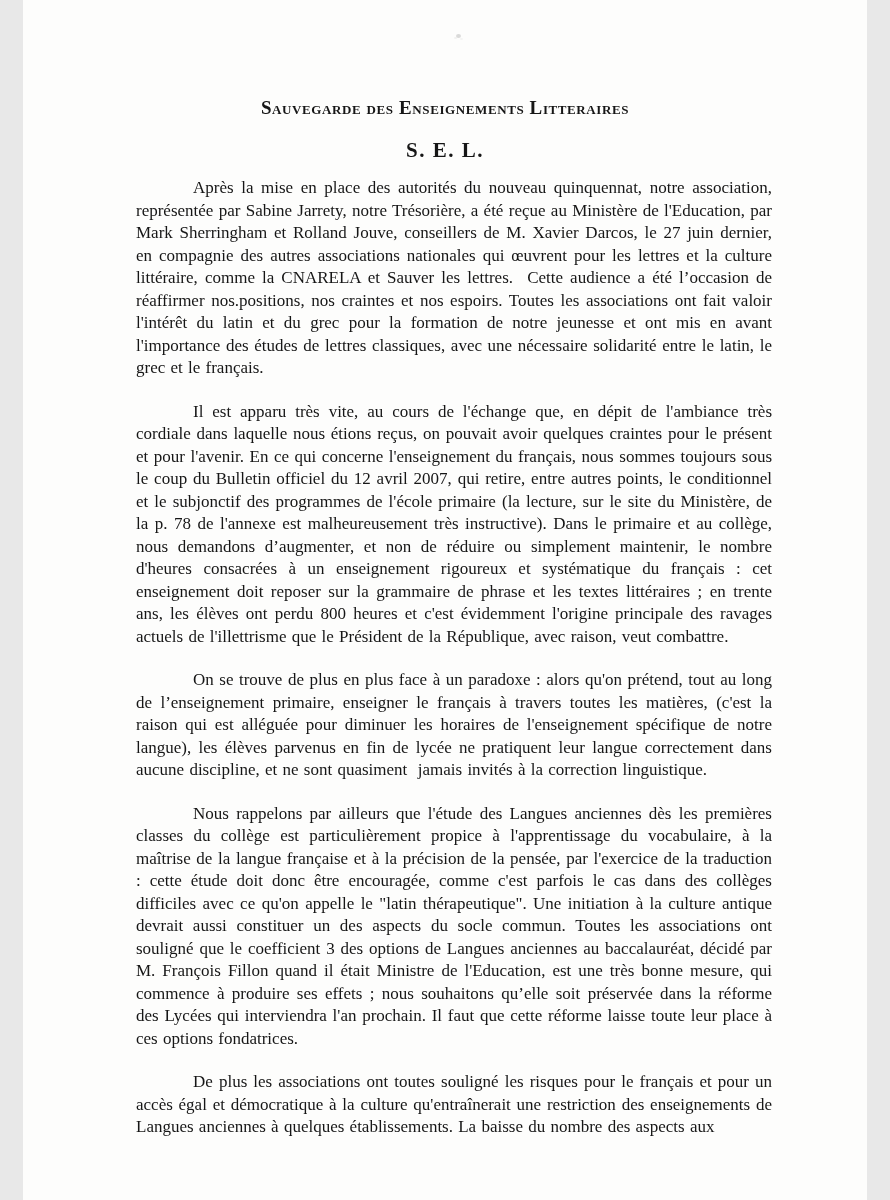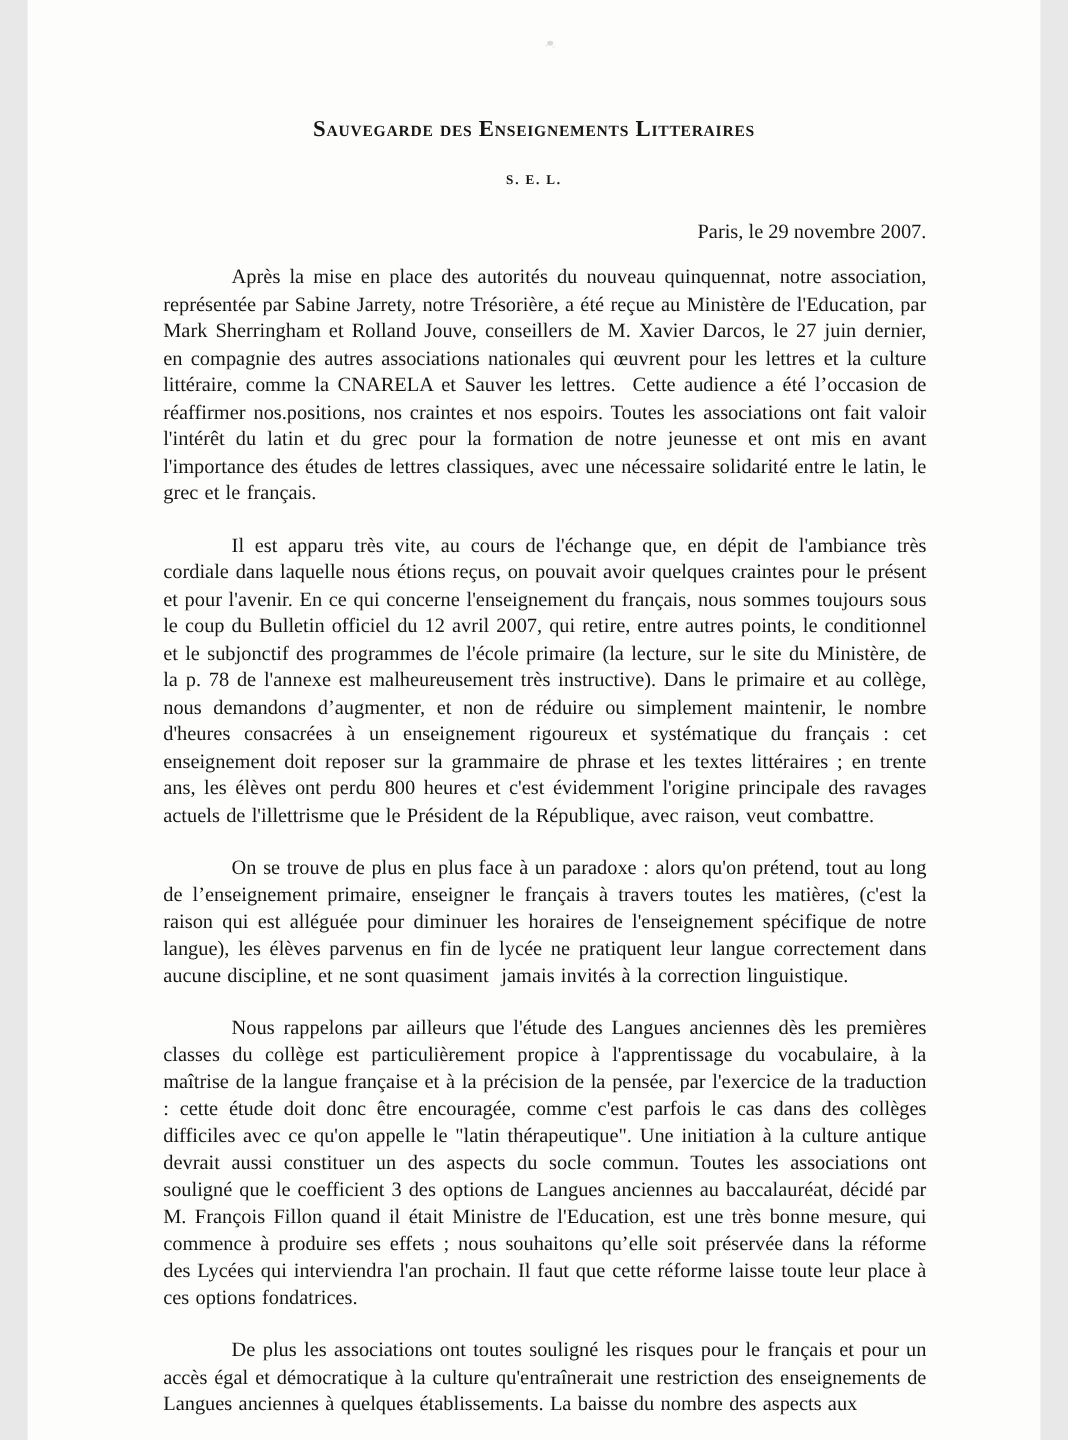--- a/index.html
+++ b/index.html
@@ -24,21 +24,21 @@
     text-align: center;
     font-size: 19px;
     line-height: 22px;
     font-weight: bold;
     font-variant: small-caps;
     letter-spacing: 0.6px;
   }
   .org-acronym {
     margin: 20px 0 0 0;
     text-align: center;
-    font-size: 11px;
+    font-size: 21px;
     line-height: 22px;
     font-weight: bold;
     letter-spacing: 1.5px;
   }
   .dateline {
     margin: 20px 0 0 0;
     text-align: right;
     font-size: 17px;
     line-height: 23px;
   }
@@ -90,21 +90,20 @@
 
 <div class="page">
 
   <div class="speck s1"></div>
   <div class="speck s2"></div>
 
   <h1 class="org-title">Sauvegarde des Enseignements Litteraires</h1>
 
   <div class="org-acronym">S. E. L.</div>
 
-  <div class="dateline">Paris, le 29 novembre 2007.</div>
 
 
   <p class="para first"><span>Après la mise en place des autorités du nouveau quinquennat, notre association, représentée par Sabine Jarrety, notre Trésorière, a été reçue au Ministère de l'Education, par Mark Sherringham et Rolland Jouve, conseillers de M. Xavier Darcos, le 27 juin dernier, en compagnie des autres associations nationales qui œuvrent pour les lettres et la culture littéraire, comme la CNARELA et Sauver les lettres.&nbsp; Cette audience a été l’occasion de réaffirmer nos.positions, nos craintes et nos espoirs. Toutes les associations ont fait valoir l'intérêt du latin et du grec pour la formation de notre jeunesse et ont mis en avant l'importance des études de lettres classiques, avec une nécessaire solidarité entre le latin, le grec et le français.</span></p>
 
   <p class="para"><span>Il est apparu très vite, au cours de l'échange que, en dépit de l'ambiance très cordiale dans laquelle nous étions reçus, on pouvait avoir quelques </span><b>craintes</b><span> pour le présent et pour l'avenir. En ce qui concerne l'enseignement du français, nous sommes toujours sous le coup du Bulletin officiel du 12 avril 2007, qui retire, entre autres points, le conditionnel et le subjonctif des programmes de l'école primaire (la lecture, sur le site du Ministère, de la p. 78 de l'annexe est malheureusement très instructive). Dans le primaire et au collège, nous demandons d’augmenter, et non de réduire ou simplement maintenir, le nombre d'heures consacrées à un enseignement rigoureux et systématique du français : cet enseignement doit reposer sur la grammaire de phrase et les textes littéraires ; en trente ans, les élèves ont perdu 800 heures et c'est évidemment l'origine principale des ravages actuels de </span><b>l'illettrisme</b><span> que le Président de la République, avec raison, veut combattre.</span></p>
 
   <p class="para"><span>On se trouve de plus en plus face à un paradoxe : alors qu'on prétend, tout au long de l’enseignement primaire, enseigner le français à travers toutes les matières, (c'est la raison qui est alléguée pour diminuer les horaires de l'enseignement spécifique de notre langue), les élèves parvenus en fin de lycée ne pratiquent leur langue correctement dans aucune discipline, et ne sont quasiment&nbsp; jamais invités à la correction linguistique.</span></p>
 
   <p class="para"><span>Nous rappelons par ailleurs que </span><b>l'étude des Langues anciennes dès les premières classes du collège</b><span> est particulièrement propice à l'apprentissage du vocabulaire, à la maîtrise de la langue française et à la précision de la pensée, par l'exercice de la traduction : cette étude doit donc être encouragée, comme c'est parfois le cas dans des collèges difficiles avec ce qu'on appelle le "latin thérapeutique". Une initiation à la </span><b>culture antique</b><span> devrait aussi constituer un des aspects du socle commun. Toutes les associations ont souligné que </span><b>le coefficient 3 des options de Langues anciennes au baccalauréat</b><span>, décidé par M. François Fillon quand il était Ministre de l'Education, est une très bonne mesure, qui commence à produire ses effets ; nous souhaitons qu’elle soit préservée dans la réforme des Lycées qui interviendra l'an prochain. </span><b>Il faut que cette réforme laisse toute leur place à ces options fondatrices</b><span>.</span></p>
 

